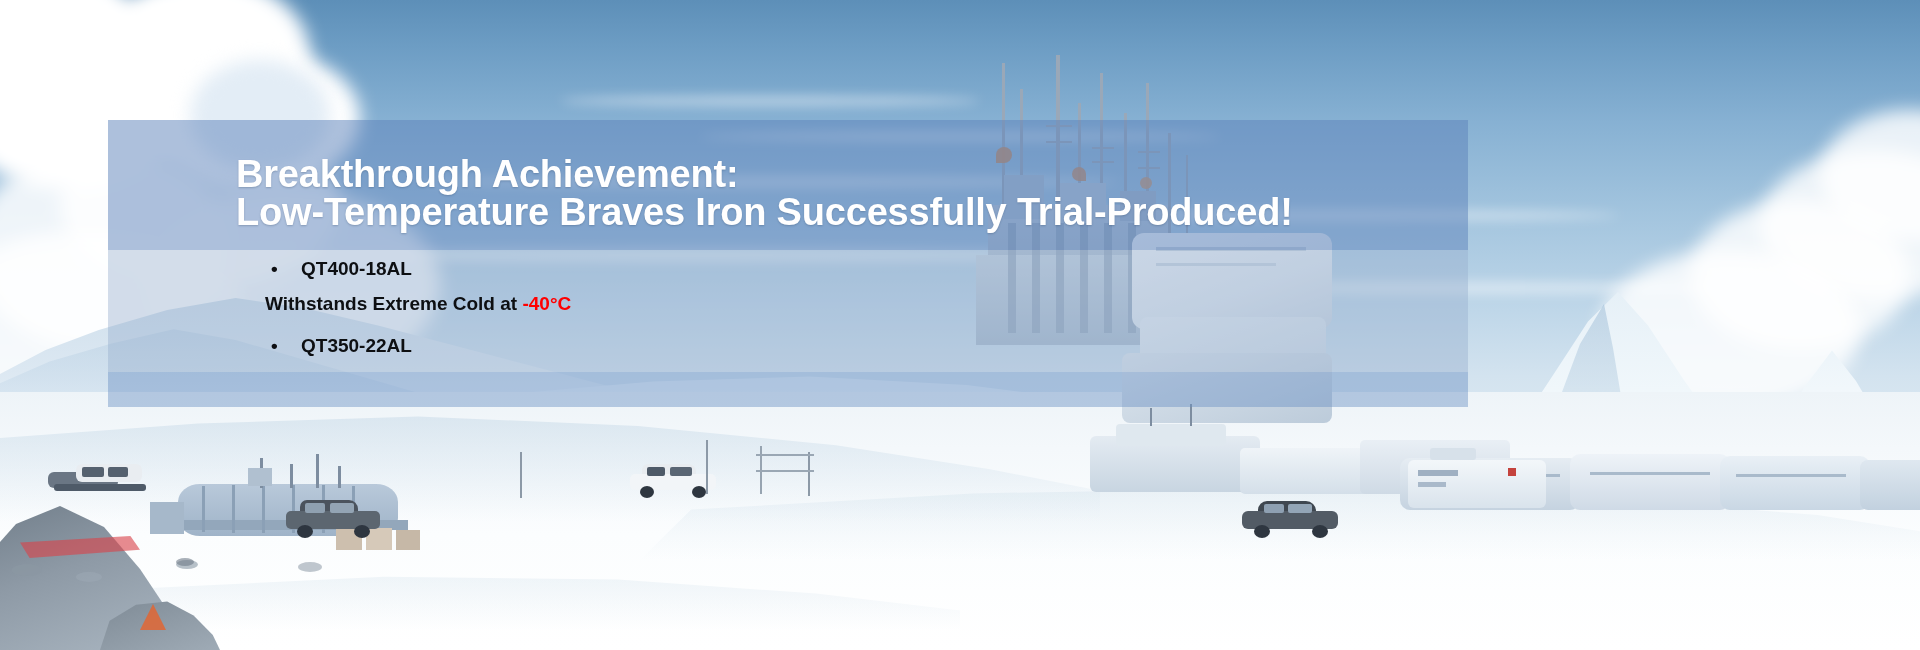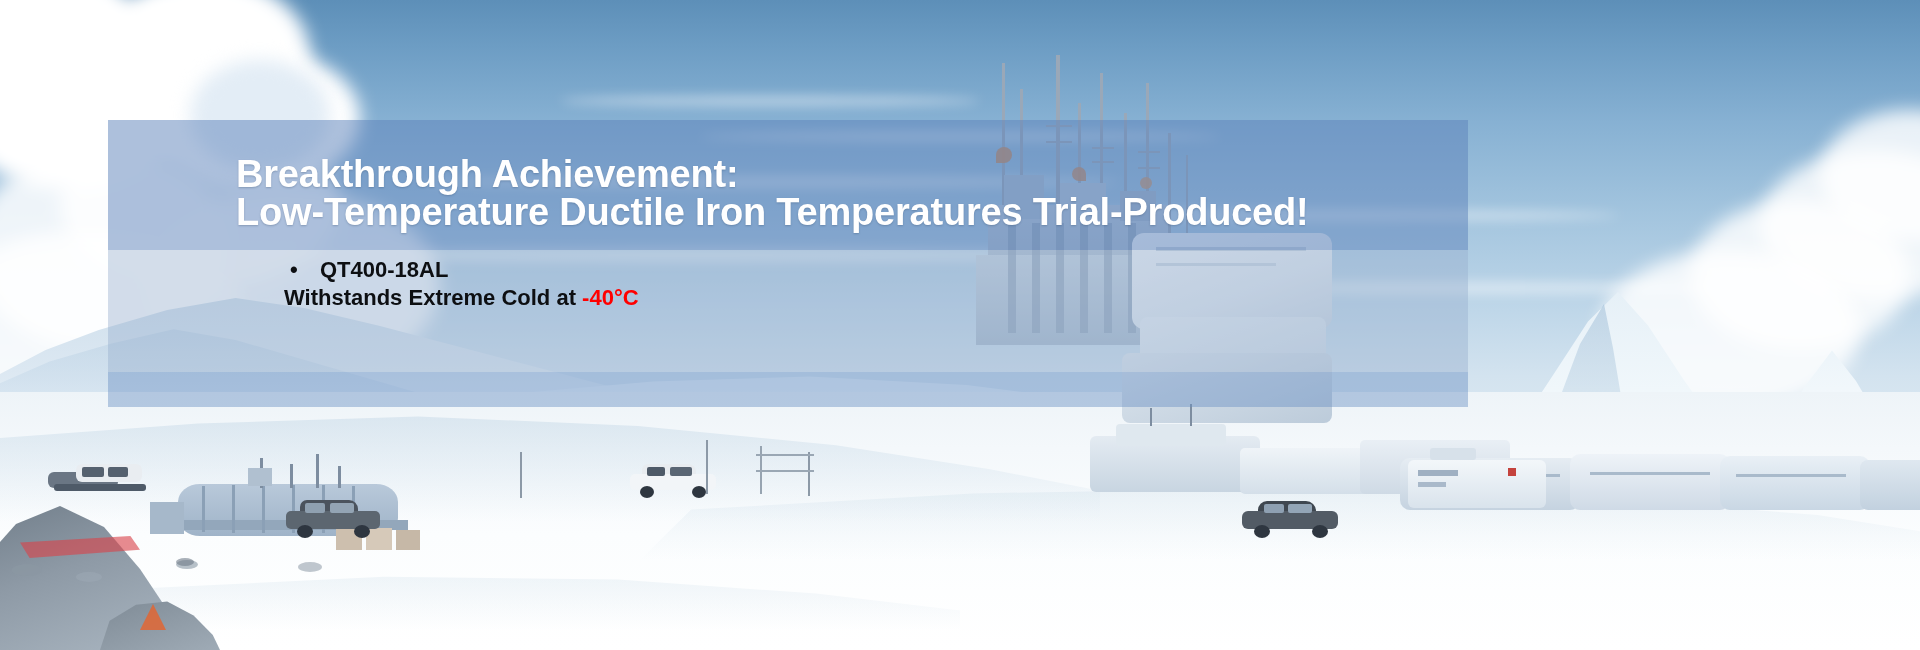--- a/index.html
+++ b/index.html
@@ -80,32 +80,32 @@
     font-size:38px;
     line-height:1.0;
     letter-spacing:-0.2px;
     text-shadow:0 1px 2px rgba(40,60,90,.28);
   }
   #headline .hl-line{display:block;white-space:nowrap;}
   #headline .hl-line.l1{margin-bottom:0;}
 
   #bullets{
     position:absolute;
-    left:284px; top:258px;
+    left:265px; top:258px;
     width:1000px;
     color:#0d0f12;
     font-weight:bold;
-    font-size:22px;
+    font-size:19px;
     line-height:1.12;
   }
   .bullet-group{margin-bottom:20px;}
   .bullet-group:last-child{margin-bottom:0;}
   .b-head{display:block;white-space:nowrap;padding-left:6px;}
   .b-head .dot{display:inline-block;width:30px;}
-  .b-sub{display:block;white-space:nowrap;margin-top:3px;}
+  .b-sub{display:block;white-space:nowrap;margin-top:14px;}
   .temp{color:#ff0000;}
 </style>
 </head>
 <body>
 
 <div id="banner">
 
   <div class="sky"></div>
 
   <div class="cirrus" style="left:560px;top:96px;width:420px;height:10px;"></div>
@@ -324,34 +324,37 @@
   <div style="position:absolute;left:756px;top:470px;width:58px;height:2px;background:#9aa7b4;"></div>
 
   <div id="overlay">
     <div class="band band-title"></div>
     <div class="band band-body"></div>
     <div class="band band-foot"></div>
   </div>
 
   <div id="headline">
     <span class="hl-line l1">Breakthrough Achievement:</span>
-    <span class="hl-line l2">Low-Temperature Ductile Iron Temperatures Trial-Produced!</span>
+    <span class="hl-line l2">Low-Temperature Braves Iron Successfully Trial-Produced!</span>
   </div>
 
   <div id="bullets">
 
     <div class="bullet-group">
       <span class="b-head">
         <span class="dot">•</span><span>QT400-18AL</span>
       </span>
       <span class="b-sub">
         <span>Withstands Extreme Cold at</span>
         <span class="temp">-40°C</span>
       </span>
     </div>
 
     <div class="bullet-group">
+      <span class="b-head">
+        <span class="dot">•</span><span>QT350-22AL</span>
+      </span>
     </div>
 
   </div>
 
   <div class="sky-haze" style="pointer-events:none;z-index:-1;"></div>
 </div>
 
 </body></html>

